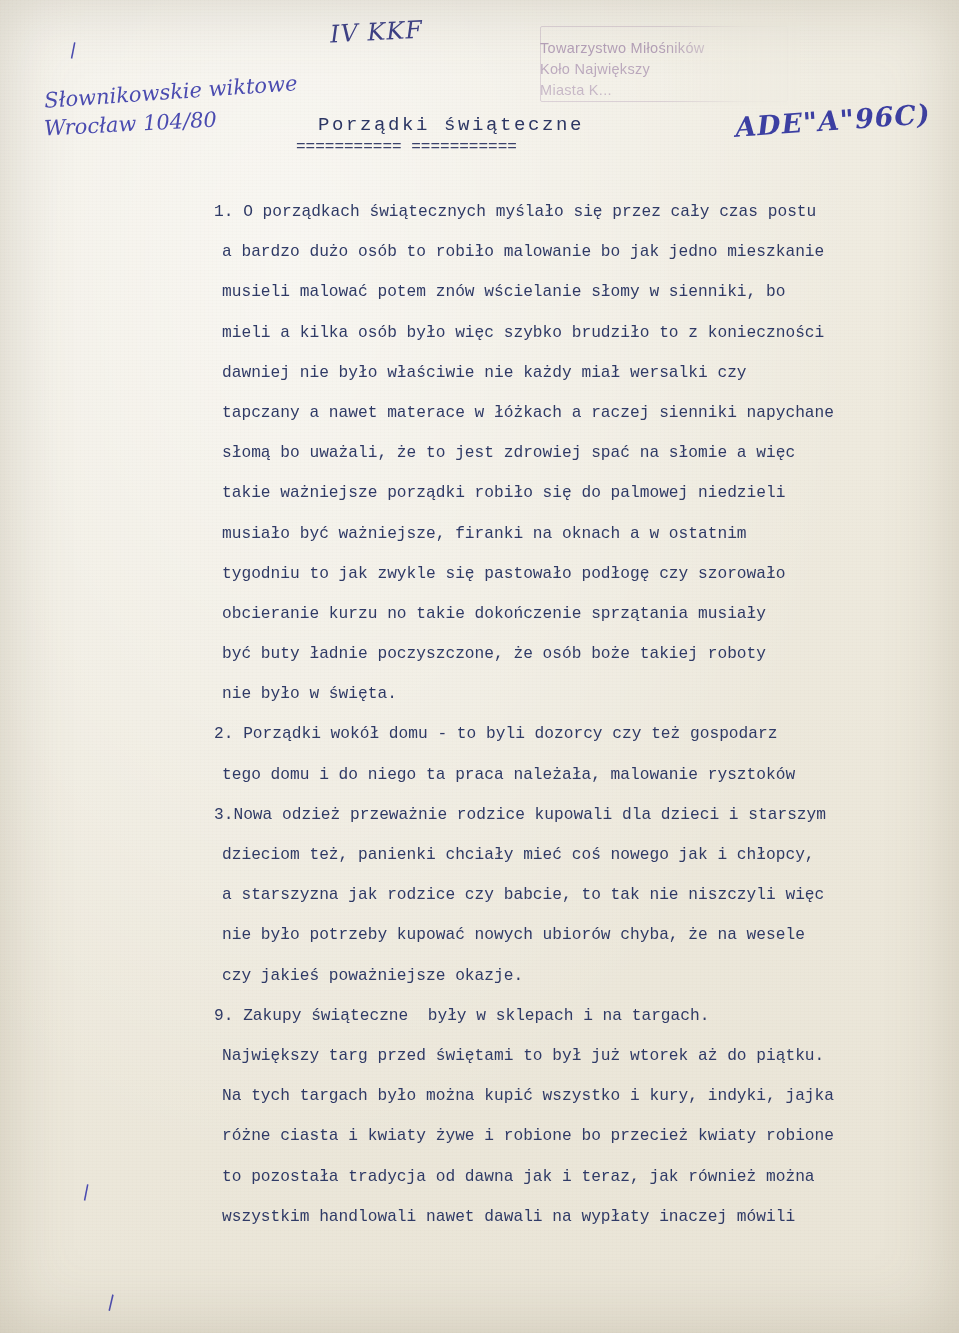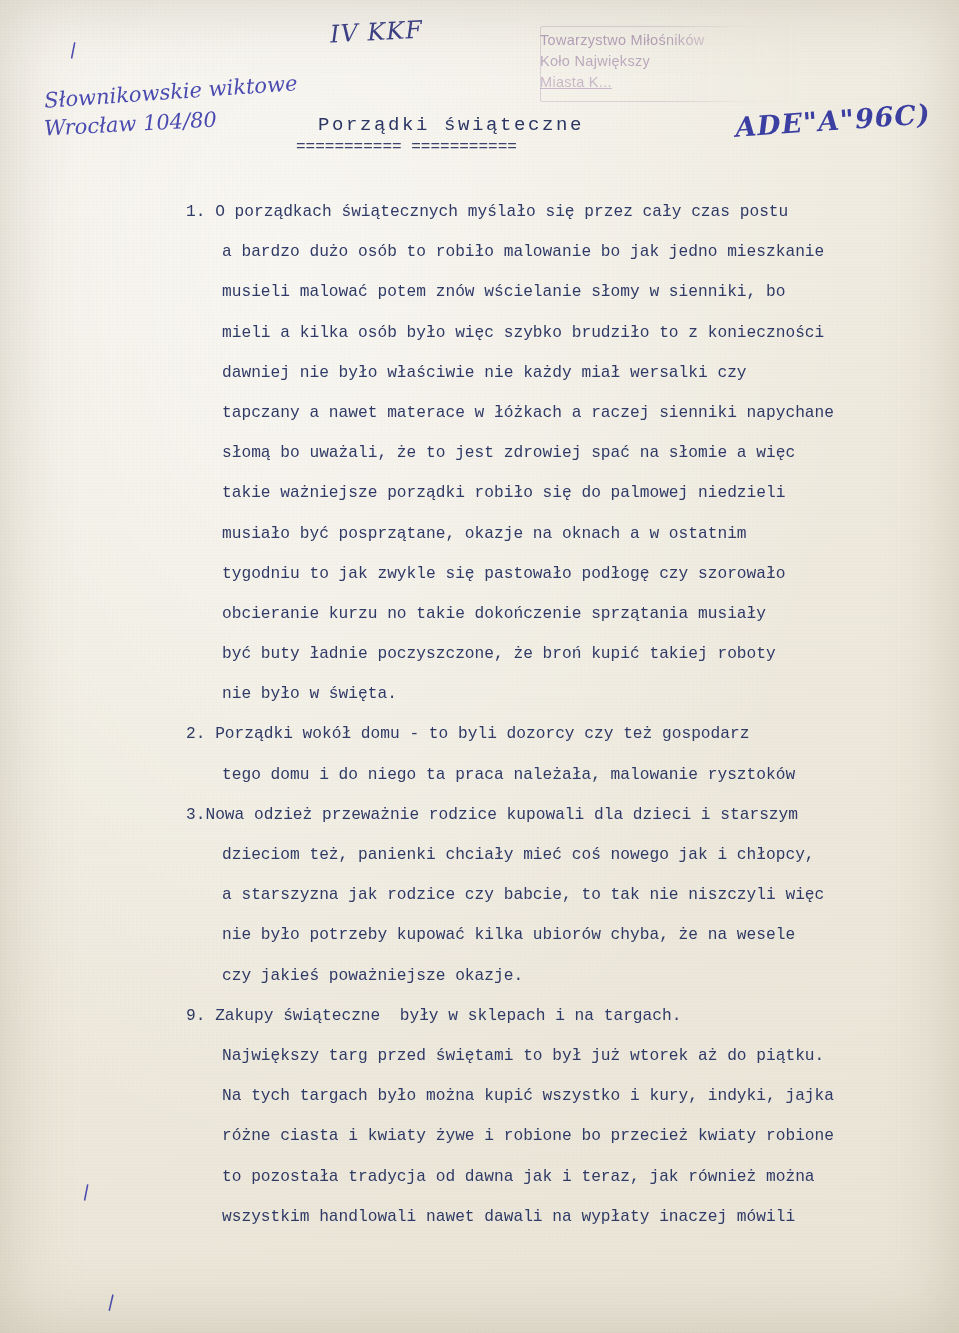--- a/index.html
+++ b/index.html
@@ -69,21 +69,21 @@
     width: 760px;
     color: #2f3a66;
     font-size: 16.2px;
     line-height: 40.2px;
   }
   .body-block .ln {
     white-space: pre;
     display: block;
     height: 40.2px;
   }
-  .ind-0 { padding-left: 0px; }
+  .ind-0 { padding-left: 0px; margin-left: 28px; }
   .ind-1 { padding-left: 36px; }
 
   
   .hand {
     position: absolute;
     font-family: "DejaVu Serif", serif;
     font-style: italic;
     color: #3a3f8f;
     white-space: pre;
   }
@@ -137,23 +137,23 @@
     font-family: "Liberation Sans", sans-serif;
     font-size: 14.5px;
     line-height: 21px;
     opacity: 0.72;
     letter-spacing: 0.3px;
   }
   .stamp .sl {
     display: block;
     white-space: pre;
   }
-  .stamp .sl.l1 { opacity: 0.85; }
+  .stamp .sl.l1 { opacity: 0.85; margin-top: 8px; }
   .stamp .sl.l2 { opacity: 0.75; }
-  .stamp .sl.l3 { opacity: 0.6; text-decoration: underline; }
+  .stamp .sl.l3 { opacity: 0.6; }
   .stamp-box {
     position: absolute;
     left: 0; top: -4px;
     width: 246px; height: 74px;
     border: 1px solid rgba(142,111,155,0.35);
     border-radius: 2px;
   }
   .stamp-fade {
     position: absolute;
     left: 120px; top: -8px;
@@ -190,31 +190,31 @@
 
   <div class="body-block" id="body-block">
       <span class="ln ind-0">1. O porządkach świątecznych myślało się przez cały czas postu</span>
       <span class="ln ind-1">a bardzo dużo osób to robiło malowanie bo jak jedno mieszkanie</span>
       <span class="ln ind-1">musieli malować potem znów wścielanie słomy w sienniki, bo</span>
       <span class="ln ind-1">mieli a kilka osób było więc szybko brudziło to z konieczności</span>
       <span class="ln ind-1">dawniej nie było właściwie nie każdy miał wersalki czy</span>
       <span class="ln ind-1">tapczany a nawet materace w łóżkach a raczej sienniki napychane</span>
       <span class="ln ind-1">słomą bo uważali, że to jest zdrowiej spać na słomie a więc</span>
       <span class="ln ind-1">takie ważniejsze porządki robiło się do palmowej niedzieli</span>
-      <span class="ln ind-1">musiało być posprzątane, okazje na oknach a w ostatnim</span>
+      <span class="ln ind-1">musiało być ważniejsze, firanki na oknach a w ostatnim</span>
       <span class="ln ind-1">tygodniu to jak zwykle się pastowało podłogę czy szorowało</span>
       <span class="ln ind-1">obcieranie kurzu no takie dokończenie sprzątania musiały</span>
-      <span class="ln ind-1">być buty ładnie poczyszczone, że broń kupić takiej roboty</span>
+      <span class="ln ind-1">być buty ładnie poczyszczone, że osób boże takiej roboty</span>
       <span class="ln ind-1">nie było w święta.</span>
       <span class="ln ind-0">2. Porządki wokół domu - to byli dozorcy czy też gospodarz</span>
       <span class="ln ind-1">tego domu i do niego ta praca należała, malowanie rysztoków</span>
       <span class="ln ind-0">3.Nowa odzież przeważnie rodzice kupowali dla dzieci i starszym</span>
       <span class="ln ind-1">dzieciom też, panienki chciały mieć coś nowego jak i chłopcy,</span>
       <span class="ln ind-1">a starszyzna jak rodzice czy babcie, to tak nie niszczyli więc</span>
-      <span class="ln ind-1">nie było potrzeby kupować kilka ubiorów chyba, że na wesele</span>
+      <span class="ln ind-1">nie było potrzeby kupować nowych ubiorów chyba, że na wesele</span>
       <span class="ln ind-1">czy jakieś poważniejsze okazje.</span>
       <span class="ln ind-0">9. Zakupy świąteczne  były w sklepach i na targach.</span>
       <span class="ln ind-1">Największy targ przed świętami to był już wtorek aż do piątku.</span>
       <span class="ln ind-1">Na tych targach było można kupić wszystko i kury, indyki, jajka</span>
       <span class="ln ind-1">różne ciasta i kwiaty żywe i robione bo przecież kwiaty robione</span>
       <span class="ln ind-1">to pozostała tradycja od dawna jak i teraz, jak również można</span>
       <span class="ln ind-1">wszystkim handlowali nawet dawali na wypłaty inaczej mówili</span>
     </div>
 
   <div class="edge-shadow"></div>

